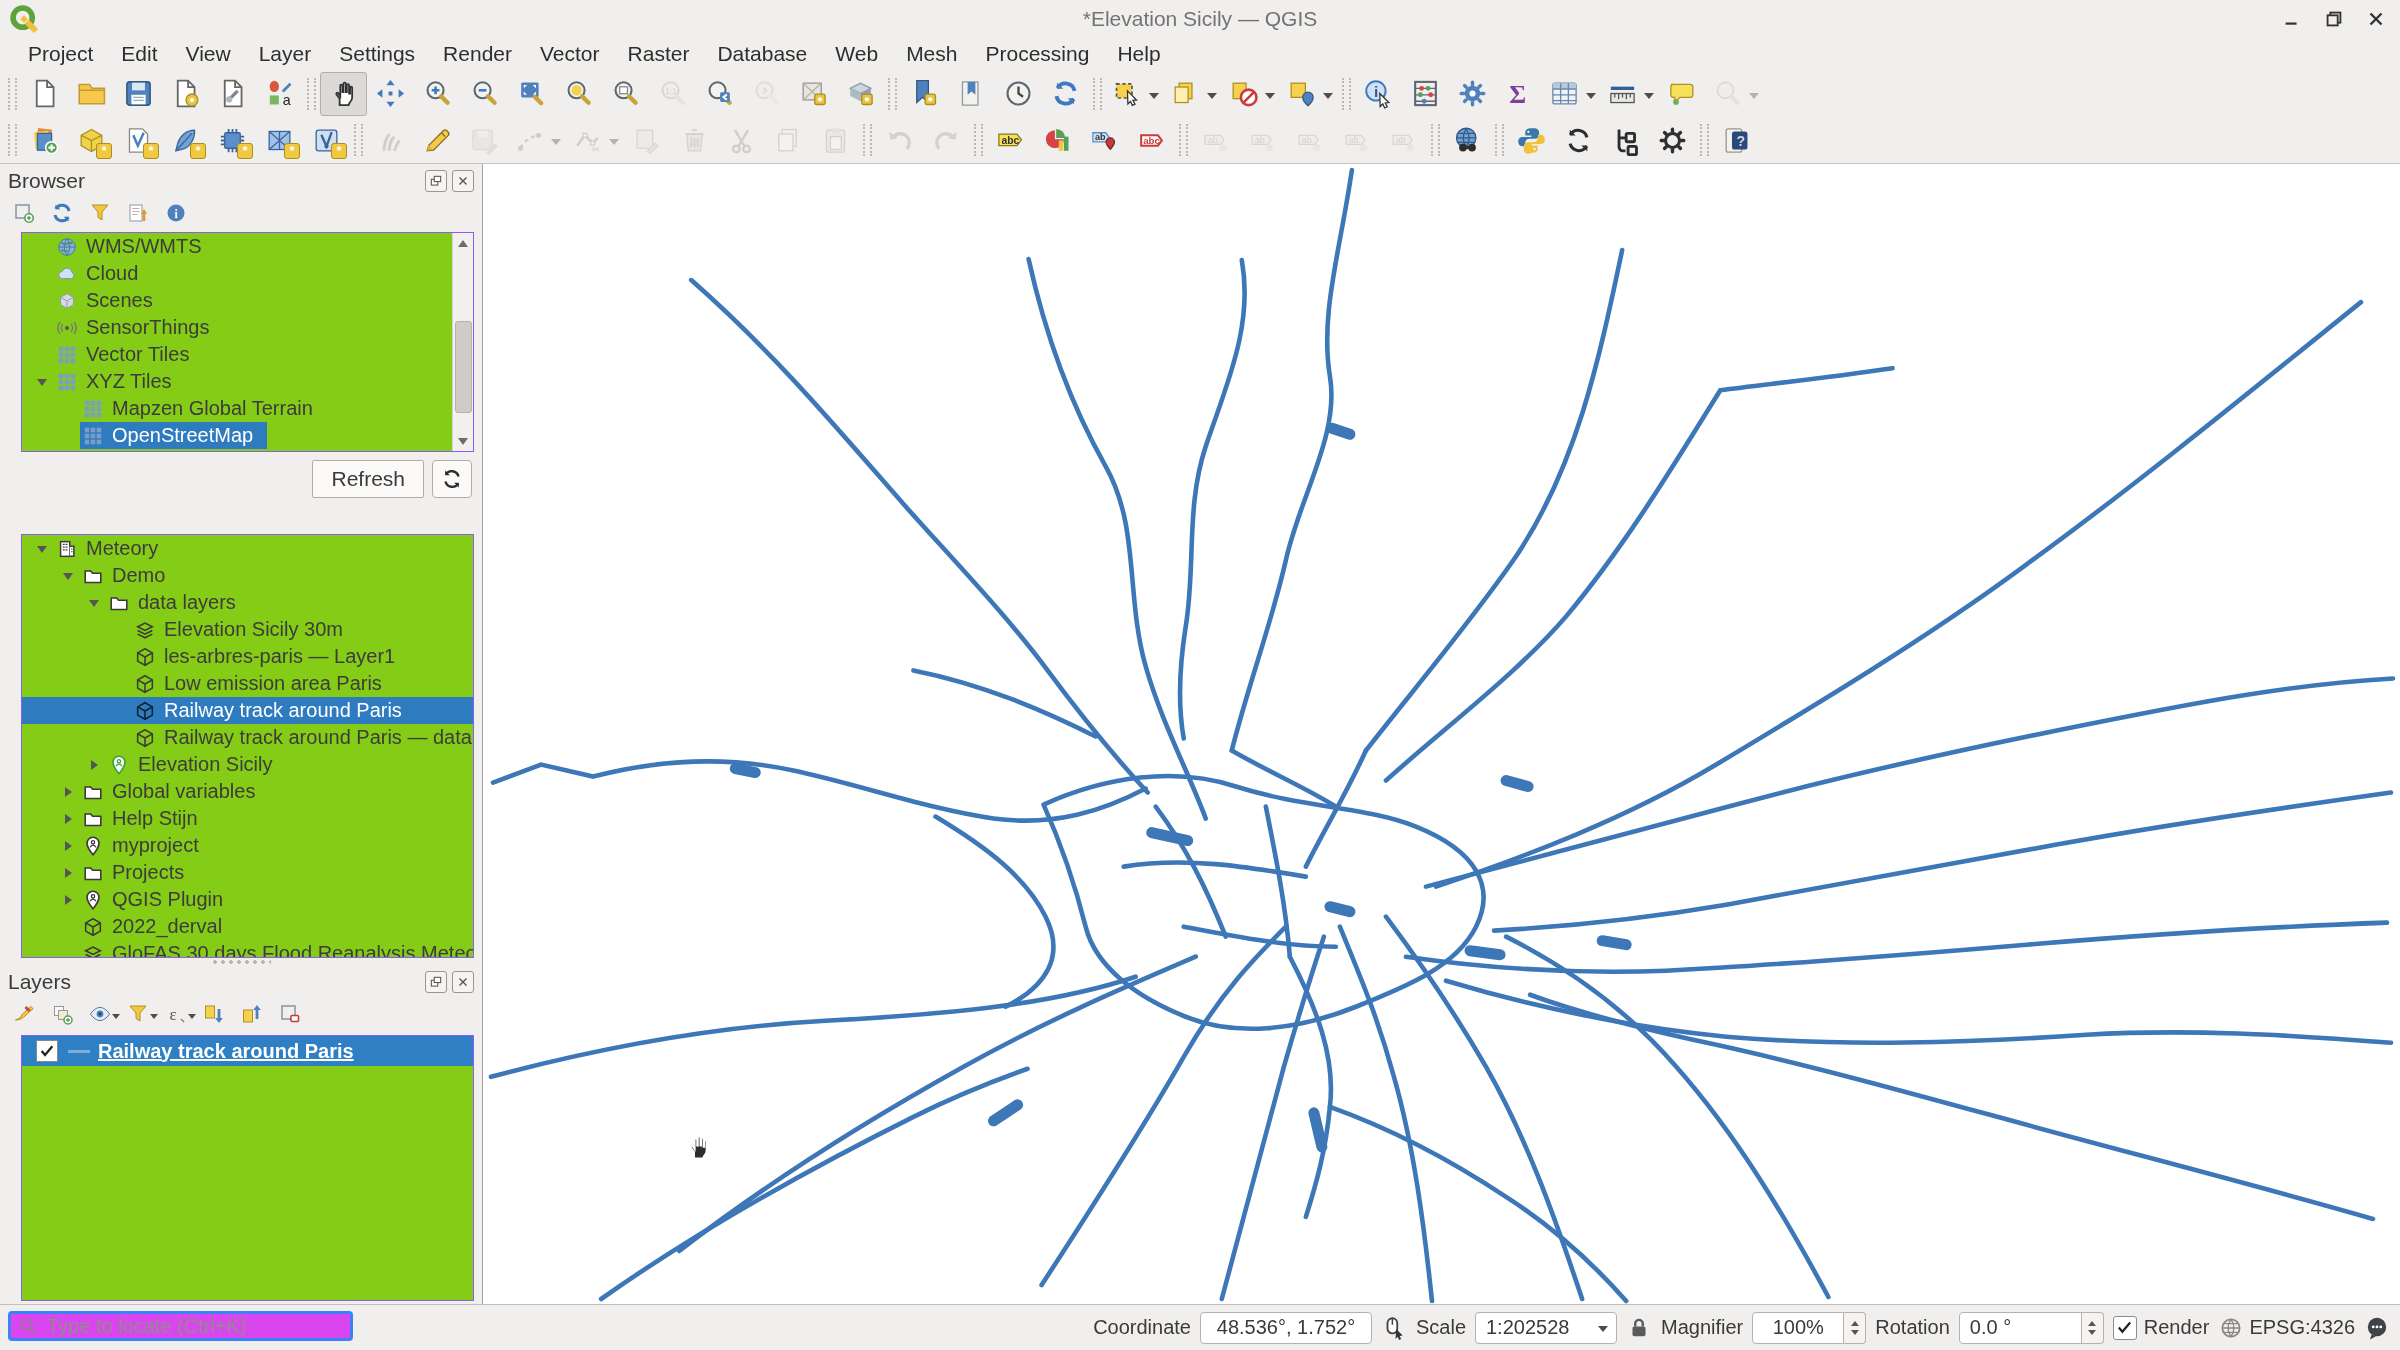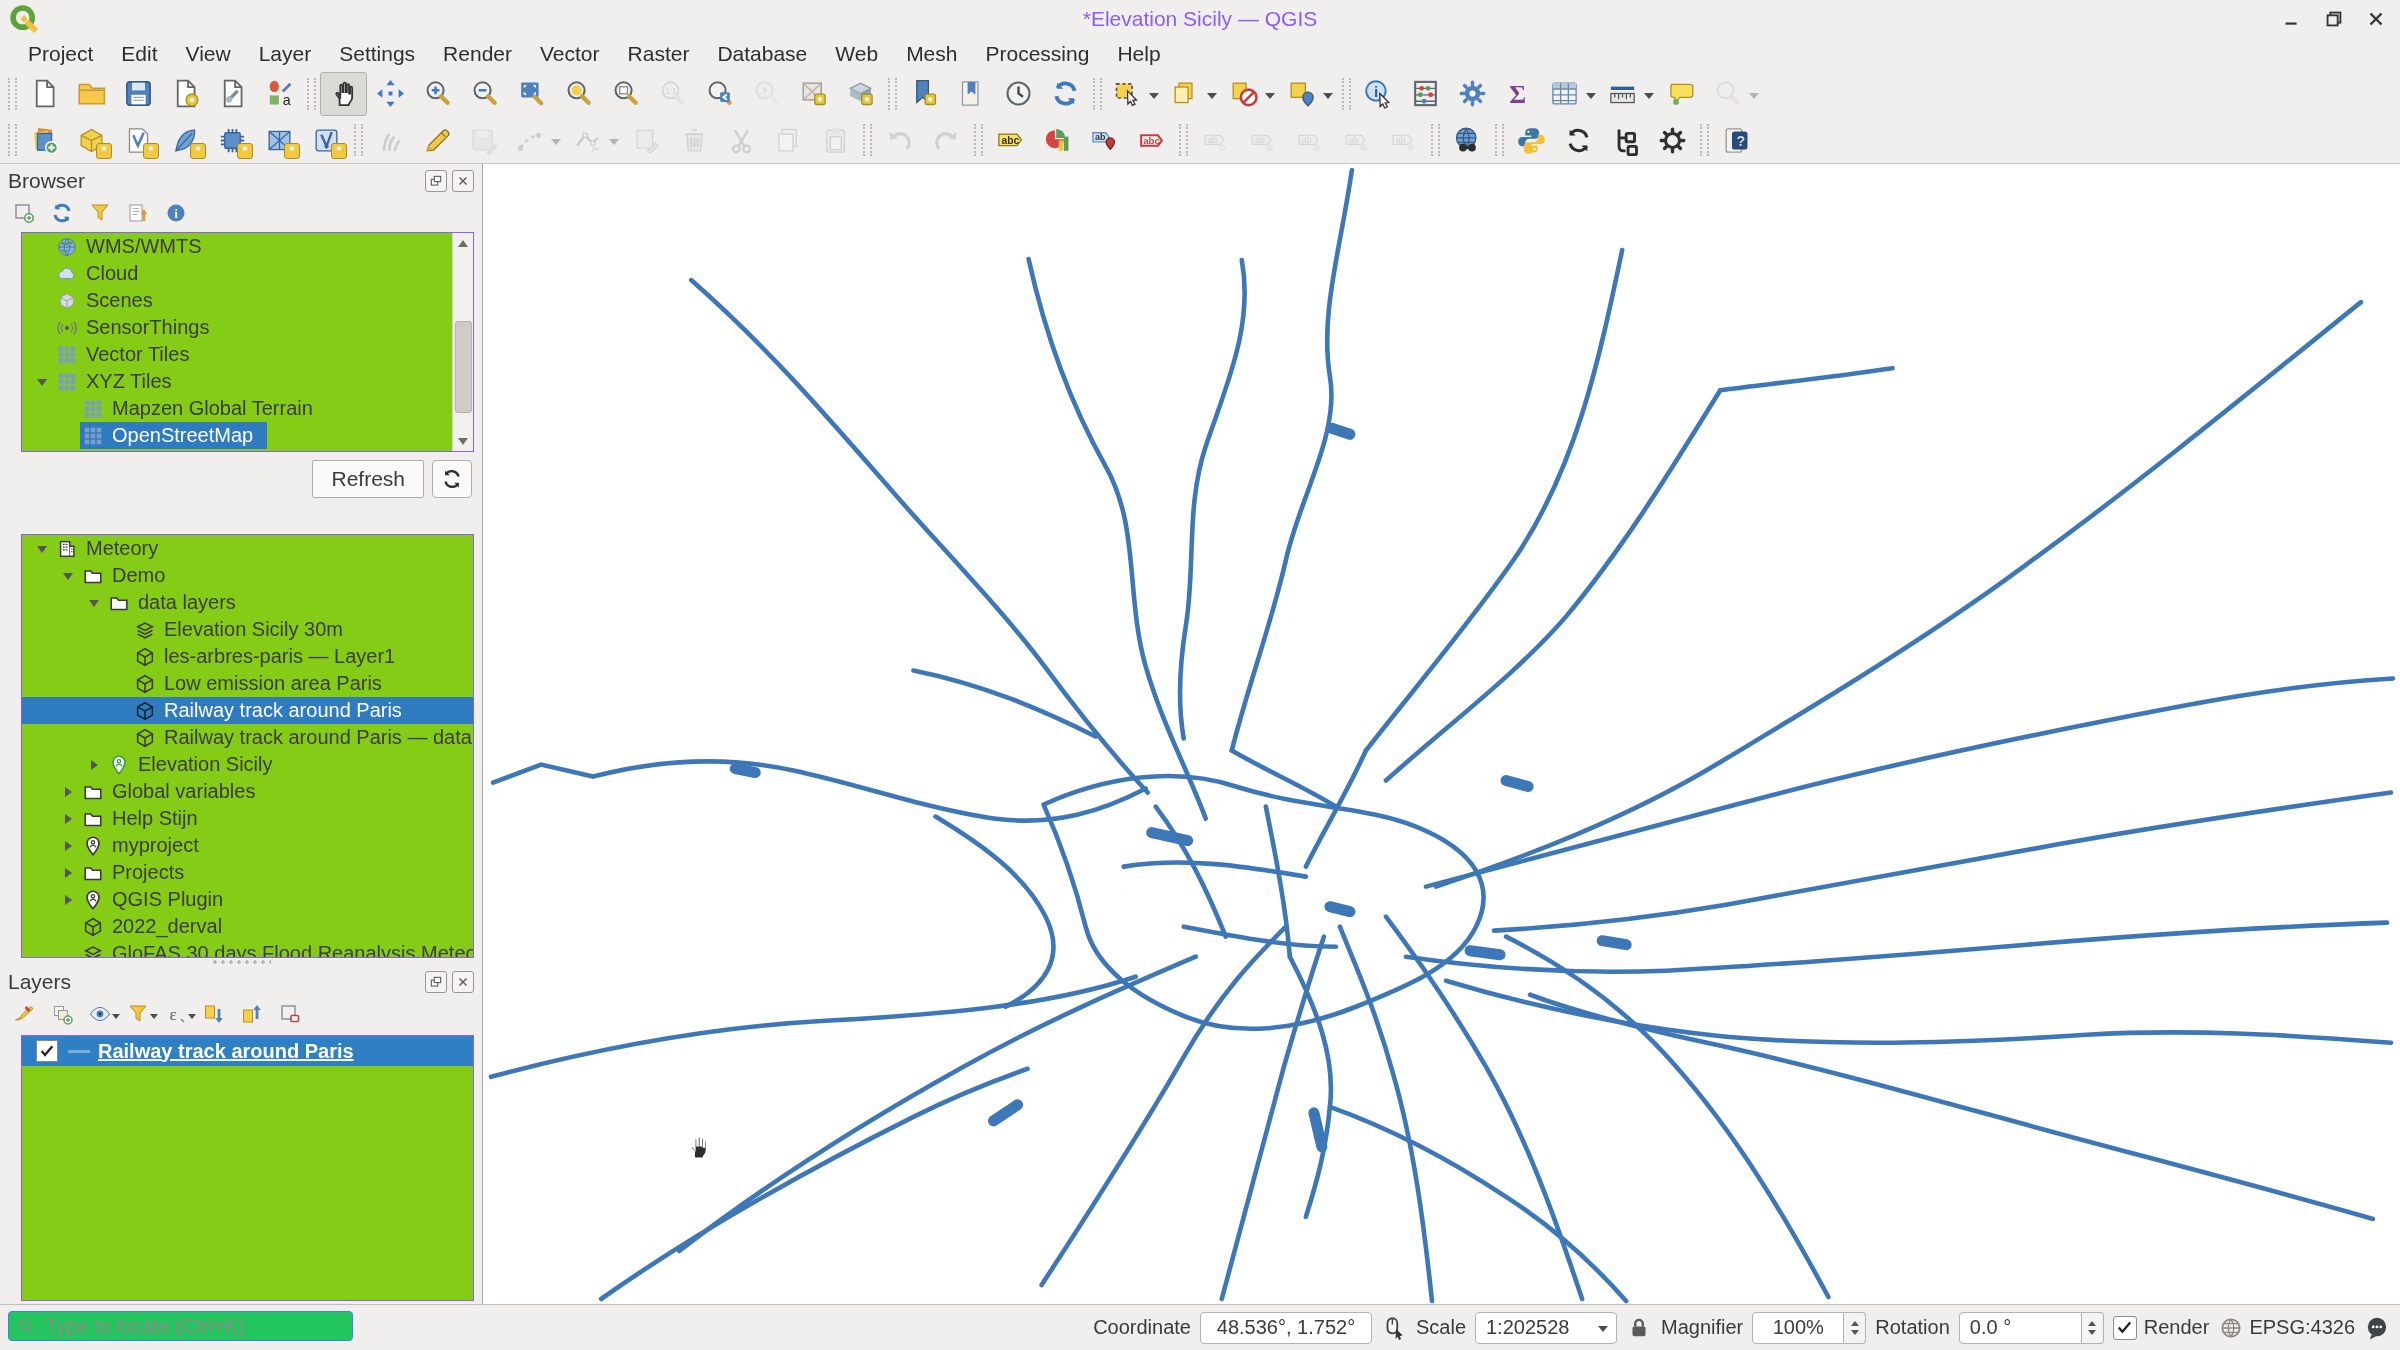--- a/index.html
+++ b/index.html
@@ -6,21 +6,21 @@
   .app{position:relative;width:2400px;height:1350px;background:#f1efed;
        font-family:"Liberation Sans",sans-serif;color:#2e2e2e;overflow:hidden;
        -webkit-font-smoothing:antialiased;}
   .ic{display:inline-flex;align-items:center;justify-content:center}
   .ic svg{width:100%;height:100%}
 
   
   .titlebar{position:absolute;left:0;top:0;width:100%;height:38px;background:#f1efed;}
   .qlogo{position:absolute;left:8px;top:3px;width:32px;height:32px}
   .wtitle{position:absolute;left:0;top:0;width:100%;height:38px;display:flex;
-          align-items:center;justify-content:center;font-size:21px;color:#8b5cf6;}
+          align-items:center;justify-content:center;font-size:21px;color:#737373;}
   .winbtns{position:absolute;right:10px;top:5px;display:flex;gap:14px}
   .winbtn{width:28px;height:28px;display:flex;align-items:center;justify-content:center;cursor:default}
 
   
   .menubar{position:absolute;left:0;top:38px;width:100%;height:32px;display:flex;
            align-items:center;padding-left:14px;box-sizing:border-box;font-size:21px;}
   .menuitem{padding:0 14px;height:30px;display:flex;align-items:center;border-radius:3px}
 
   
   .toolbar{position:absolute;left:0;width:100%;height:47px;display:flex;align-items:center;
@@ -91,21 +91,21 @@
 
   
   .mapcanvas{position:absolute;left:482px;top:164px;right:0;bottom:45px;background:#fff;
              border-left:1px solid #a8a5a1;overflow:hidden}
   .mapcanvas svg.net{position:absolute;left:0;top:0;width:100%;height:100%}
   .cursor-hand{position:absolute;width:30px;height:30px}
 
   
   .statusbar{position:absolute;left:0;bottom:0;width:100%;height:45px;background:#f1efed;
              border-top:1px solid #c2c0bc;display:flex;align-items:center;font-size:20px;color:#3a3a3a}
-  .locator{position:absolute;left:8px;top:6px;width:345px;height:30px;background:#22c55e;border:1px solid #3b82f6;
+  .locator{position:absolute;left:8px;top:6px;width:345px;height:30px;background:#d946ef;border:3px solid #3b82f6;
            border-radius:4px;display:flex;align-items:center;padding:0 8px;box-sizing:border-box}
   .locator .ic{width:19px;height:19px;margin-right:7px}
   .locator input{border:none;outline:none;flex:1;font-size:20px;font-family:"Liberation Sans",sans-serif;
                  color:#3a3a3a;background:transparent}
   .locator input::placeholder{color:#908d88}
   .sright{margin-left:auto;display:flex;align-items:center;gap:9px;padding-right:10px}
   .sfield{height:32px;background:#fff;border:1px solid #b5b2ae;border-radius:4px;display:flex;
           align-items:center;justify-content:center;font-size:20px;box-sizing:border-box}
   .slabel{white-space:nowrap}
   .sic{width:26px;height:26px}

